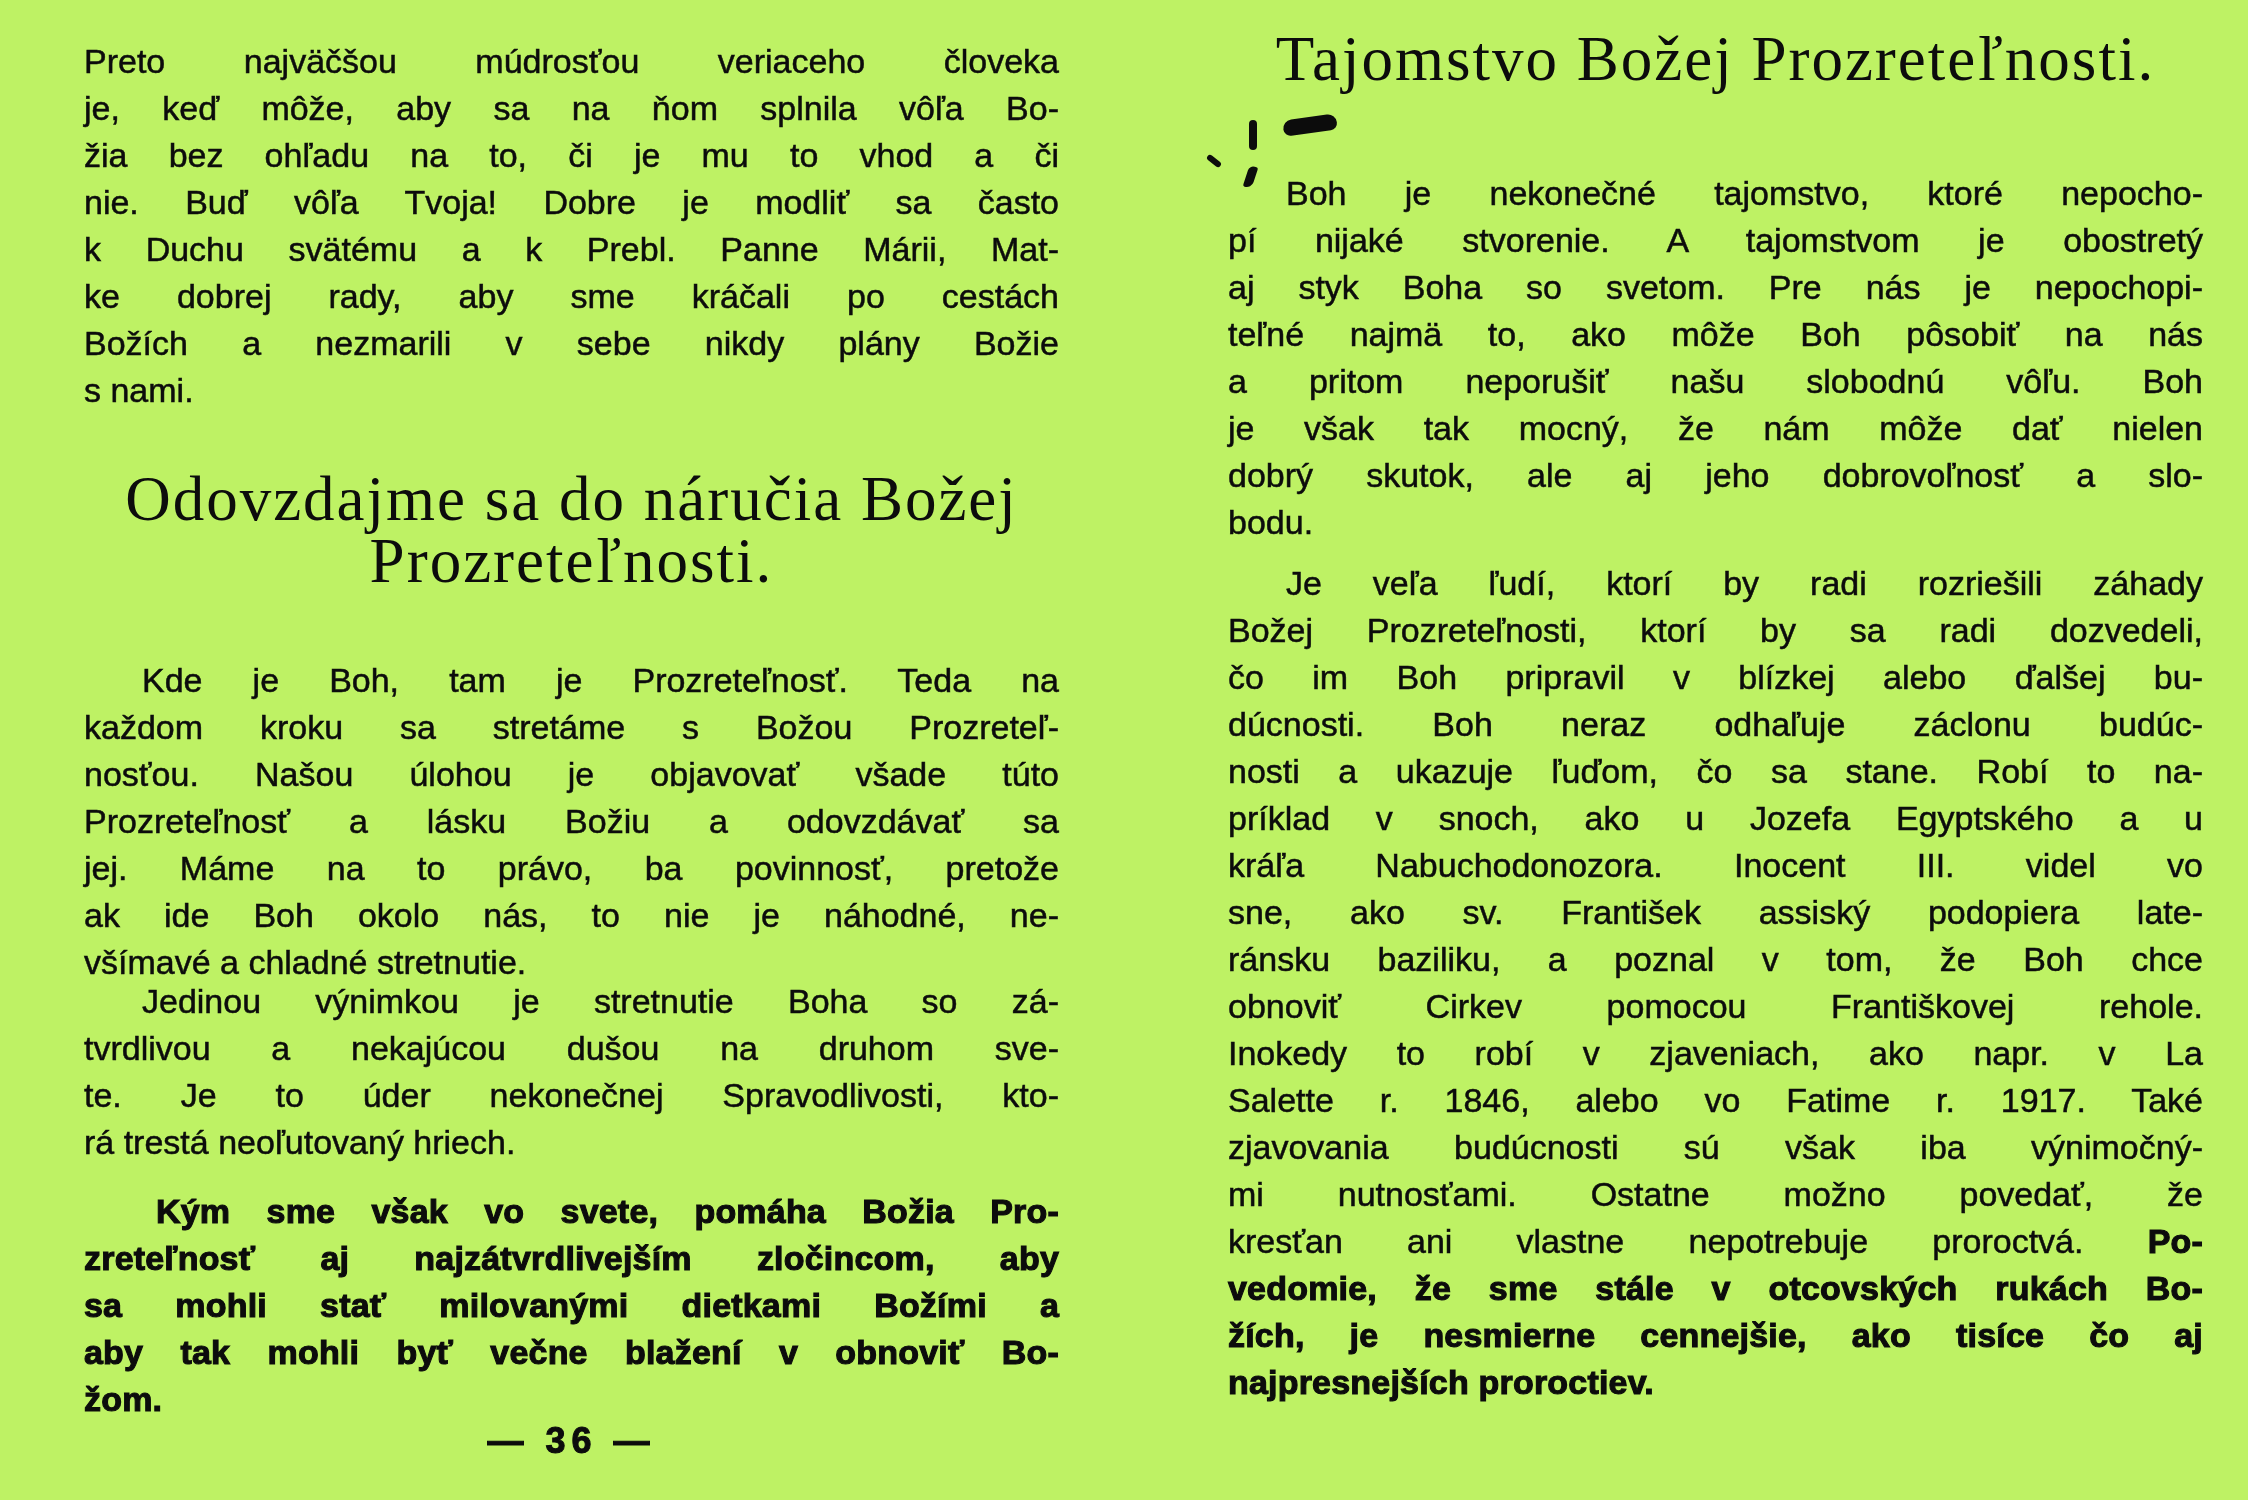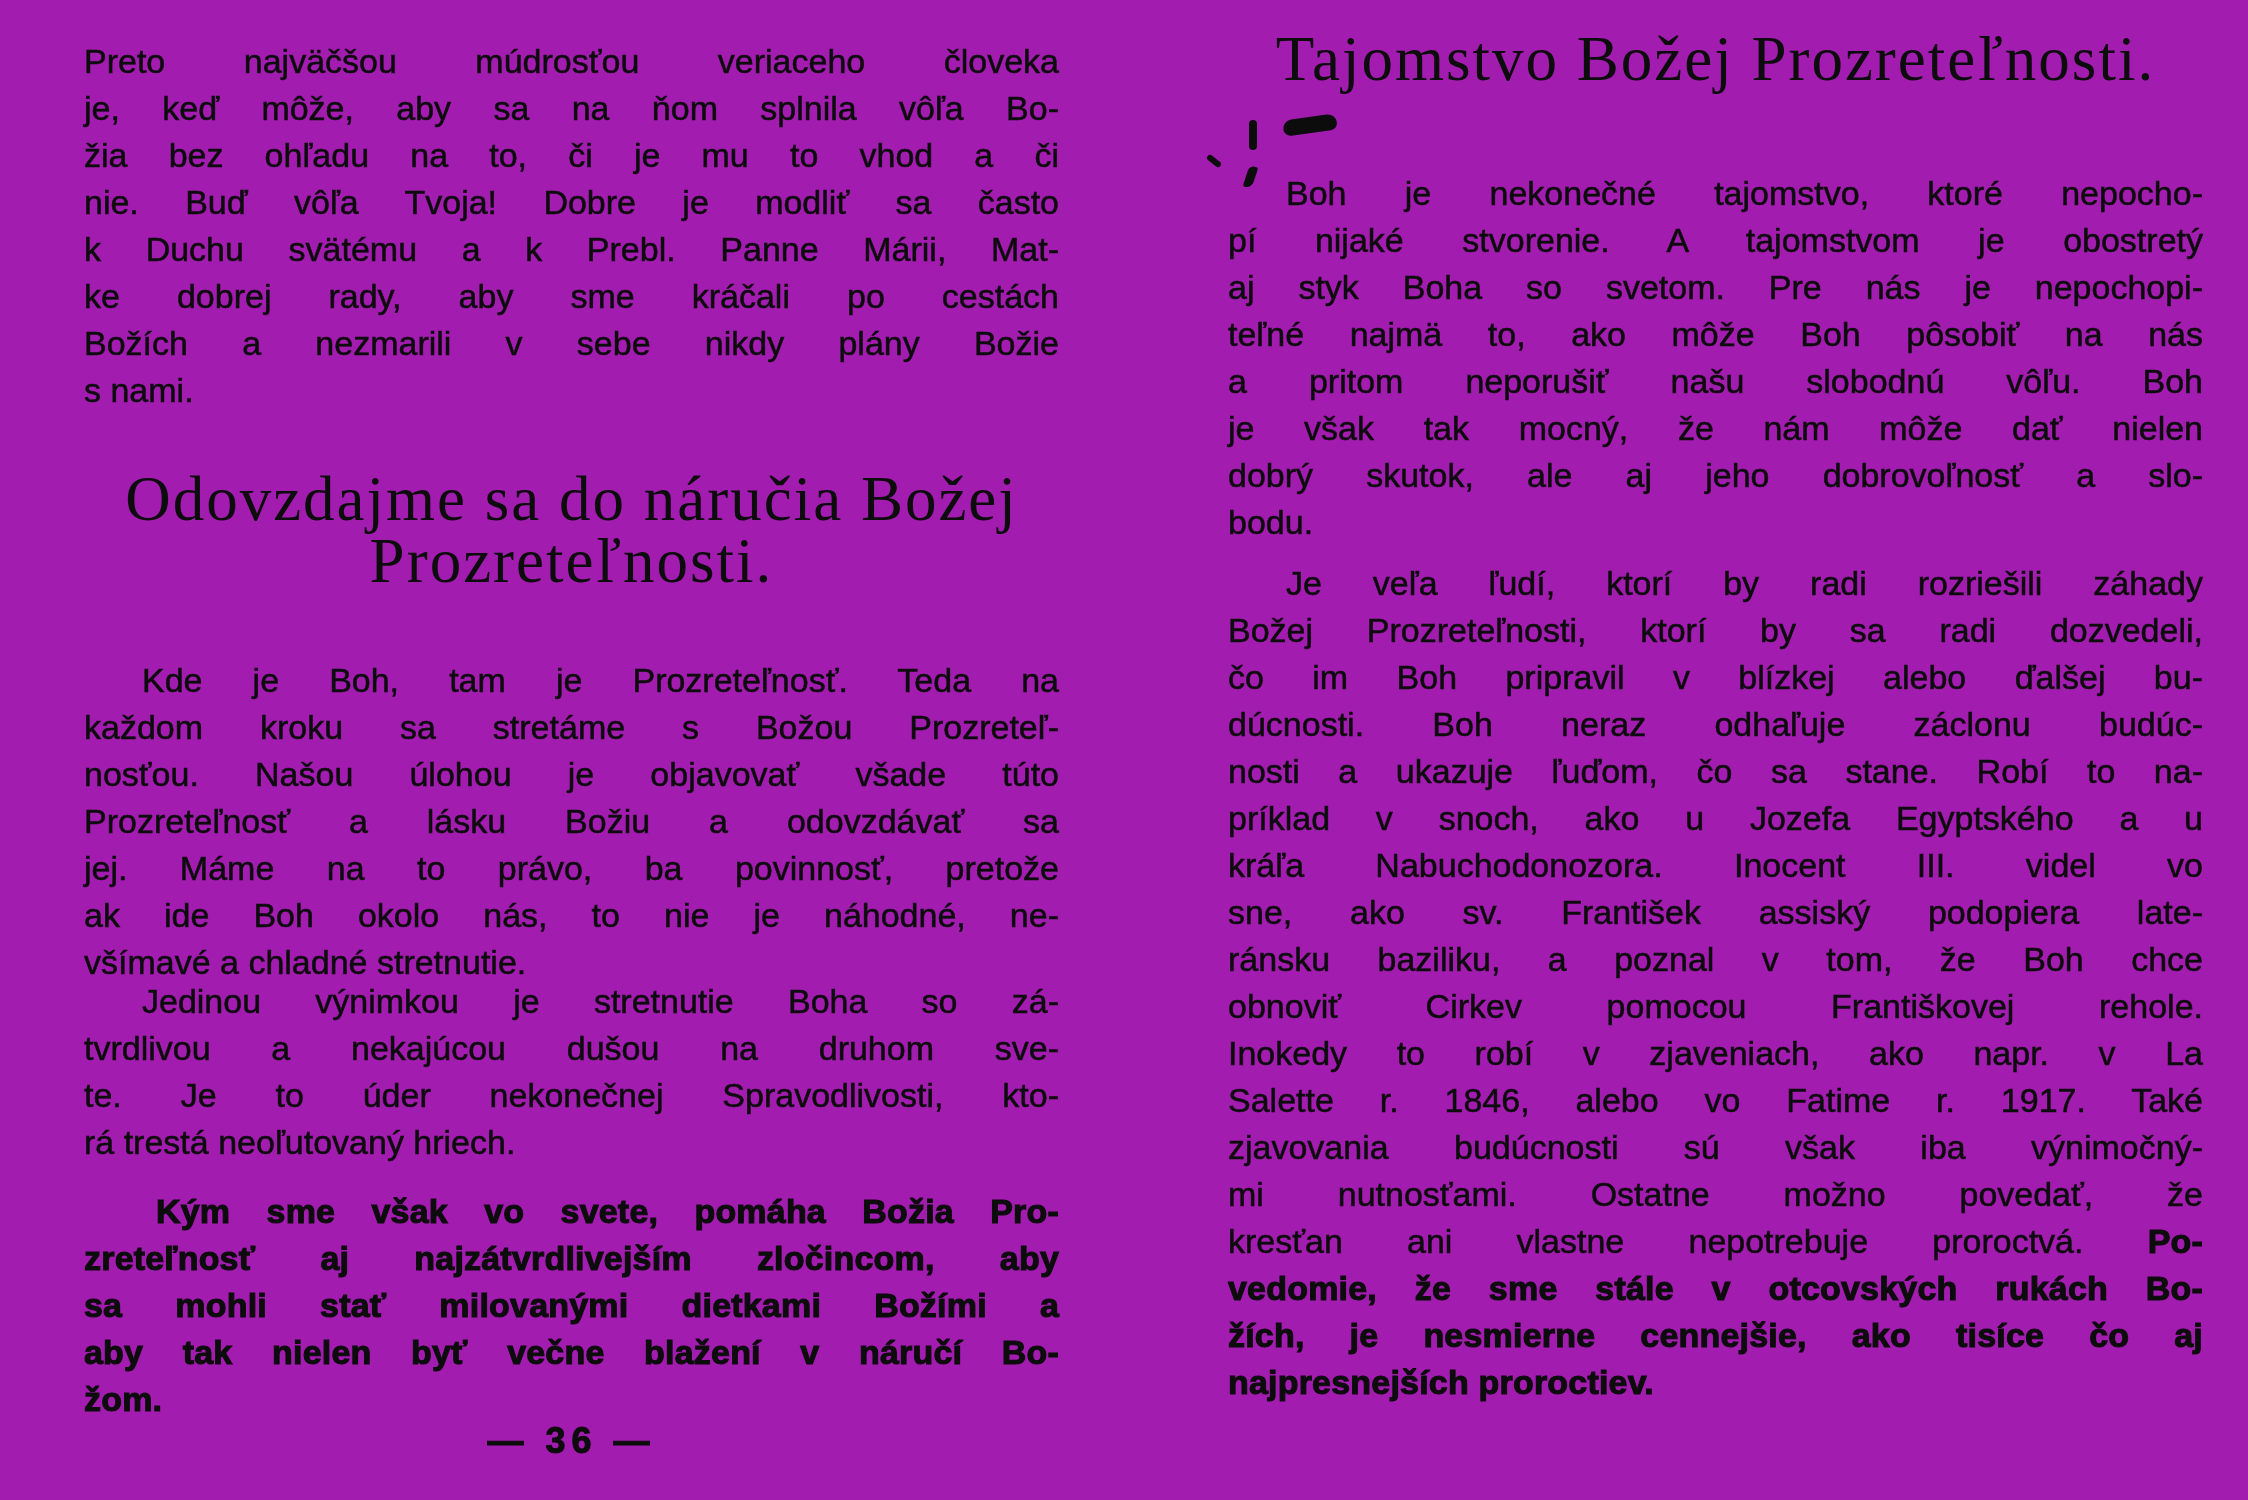--- a/index.html
+++ b/index.html
@@ -1,20 +1,20 @@
 <!DOCTYPE html>
 <html><head>
 <meta charset="utf-8">
 <style>
   html, body { margin: 0; padding: 0; background: #e8e8e4; }
   .page {
     position: relative;
     width: 2248px;
     height: 1500px;
-    background: #a21caf;
+    background: #bef264;
     overflow: hidden;
     color: #0c0c0c;
   }
   
   .para {
     position: absolute;
     font-family: "Liberation Sans", "DejaVu Sans", sans-serif;
     font-size: 34px;
     line-height: 47px;
     color: #0c0c0c;
@@ -117,21 +117,21 @@
       <div class="line"><span class="n">Jedinou výnimkou je stretnutie Boha so zá-</span></div>
       <div class="line"><span class="n">tvrdlivou a nekajúcou dušou na druhom sve-</span></div>
       <div class="line"><span class="n">te. Je to úder nekonečnej Spravodlivosti, kto-</span></div>
       <div class="line last"><span class="n">rá trestá neoľutovaný hriech.</span></div>
     </div>
 
   <div class="para first-indent-lg" style="left:84px; top:1188px; width:975px;">
       <div class="line"><span class="b">Kým sme však vo svete, pomáha Božia Pro-</span></div>
       <div class="line"><span class="b">zreteľnosť aj najzátvrdlivejším zločincom, aby</span></div>
       <div class="line"><span class="b">sa mohli stať milovanými dietkami Božími a</span></div>
-      <div class="line"><span class="b">aby tak nielen byť večne blažení v náručí Bo-</span></div>
+      <div class="line"><span class="b">aby tak mohli byť večne blažení v obnoviť Bo-</span></div>
       <div class="line last"><span class="b">žom.</span></div>
     </div>
 
   <div class="page-number" style="left:84px; top:1420px; width:975px;">— 36 —</div>
 
   <div class="heading-serif" style="left:1228px; top:28px; width:975px;">
     <span>Tajomstvo Božej Prozreteľnosti.</span>
   </div>
 
   <div class="mark-blot"></div>

